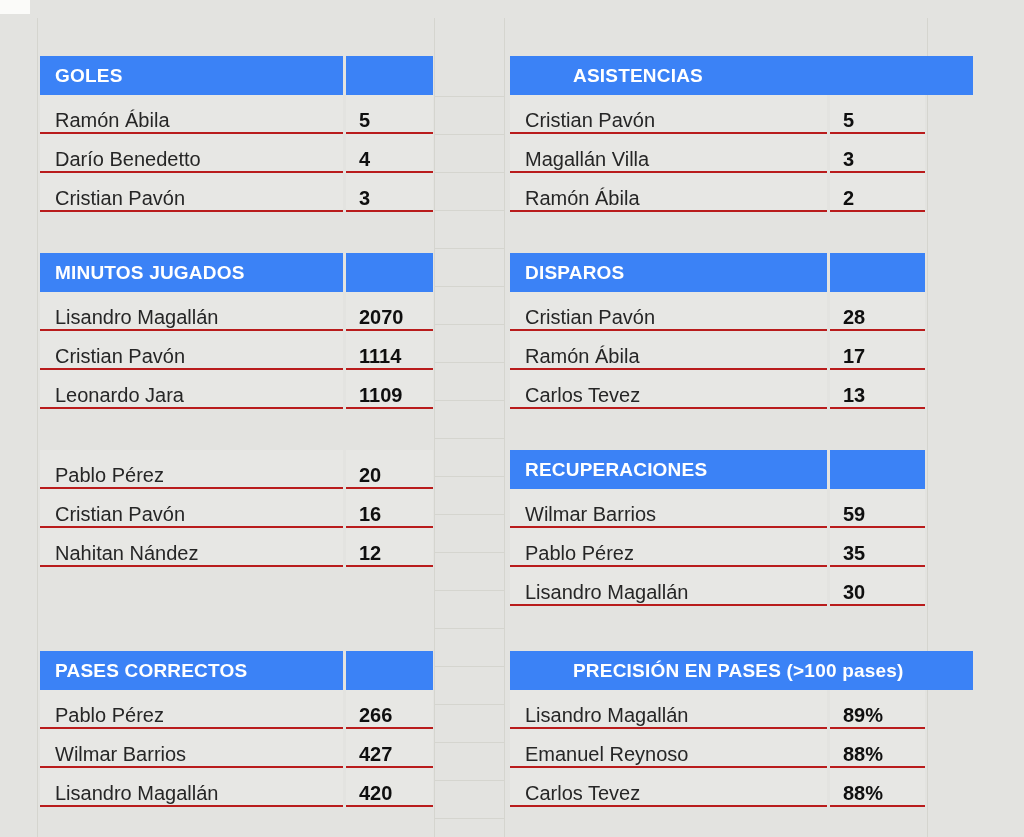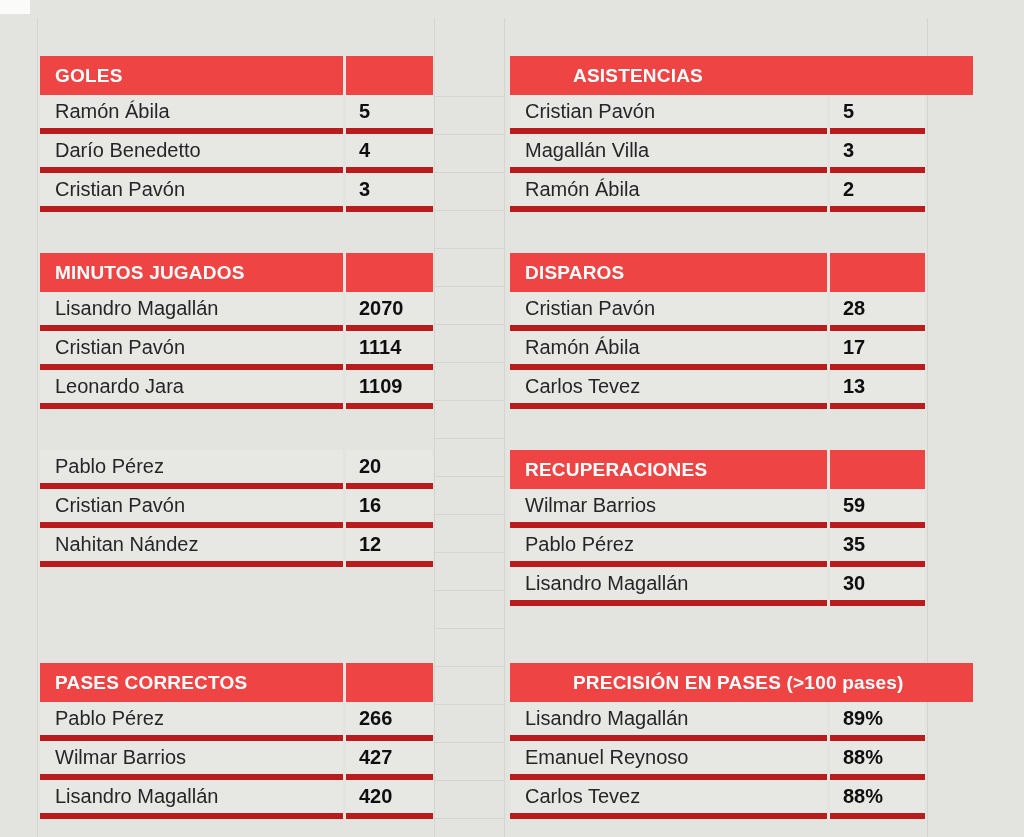--- a/index.html
+++ b/index.html
@@ -18,34 +18,34 @@
   .gutter-grid{
     position:absolute;left:435px;width:69px;top:59px;bottom:0;
     background:repeating-linear-gradient(to bottom, transparent 0 37px, #d5d5cf 37px 38px);
   }
   .section{position:absolute;}
   .section.col-left{left:40px;--label-w:303px;--value-w:87px;}
   .section.col-right{left:510px;--label-w:317px;--value-w:95px;}
   .section.band-0{top:56px;}
   .section.band-1{top:253px;}
   .section.band-2{top:450px;}
-  .section.band-3{top:651px;margin-top:12px;}
+  .section.band-3{top:651px;}
   .hdr{display:flex;gap:3px;height:39px;}
-  .hdr-cell{background:#ef4444;height:100%;display:flex;align-items:center;}
+  .hdr-cell{background:#3b82f6;height:100%;display:flex;align-items:center;}
   .hdr-cell.label{width:var(--label-w);}
   .hdr-cell.value{width:var(--value-w);}
   .hdr-cell.merged{width:calc(var(--label-w) + 3px + var(--value-w));padding-left:48px;}
   .hdr-title{
     color:#ffffff;font-weight:bold;font-size:19px;line-height:1;
     padding-left:15px;white-space:nowrap;letter-spacing:.2px;
   }
   .row{display:flex;gap:3px;height:39px;}
   .cell{
-    box-sizing:border-box;height:100%;display:flex;align-items:center;
-    background:#e7e7e4;border-bottom:6px solid #b91c1c;
+    box-sizing:border-box;height:100%;display:flex;align-items:flex-end;
+    background:#e7e7e4;border-bottom:2px solid #b91c1c;
   }
   .cell.name-cell{width:var(--label-w);}
   .cell.value-cell{width:var(--value-w);}
   .name-text{font-size:20px;color:#262626;padding-left:15px;white-space:nowrap;}
   .value-text{font-size:20px;font-weight:bold;color:#0f0f0f;padding-left:13px;white-space:nowrap;}
 </style>
 </head>
 <body>
 
 <div class="canvas">

